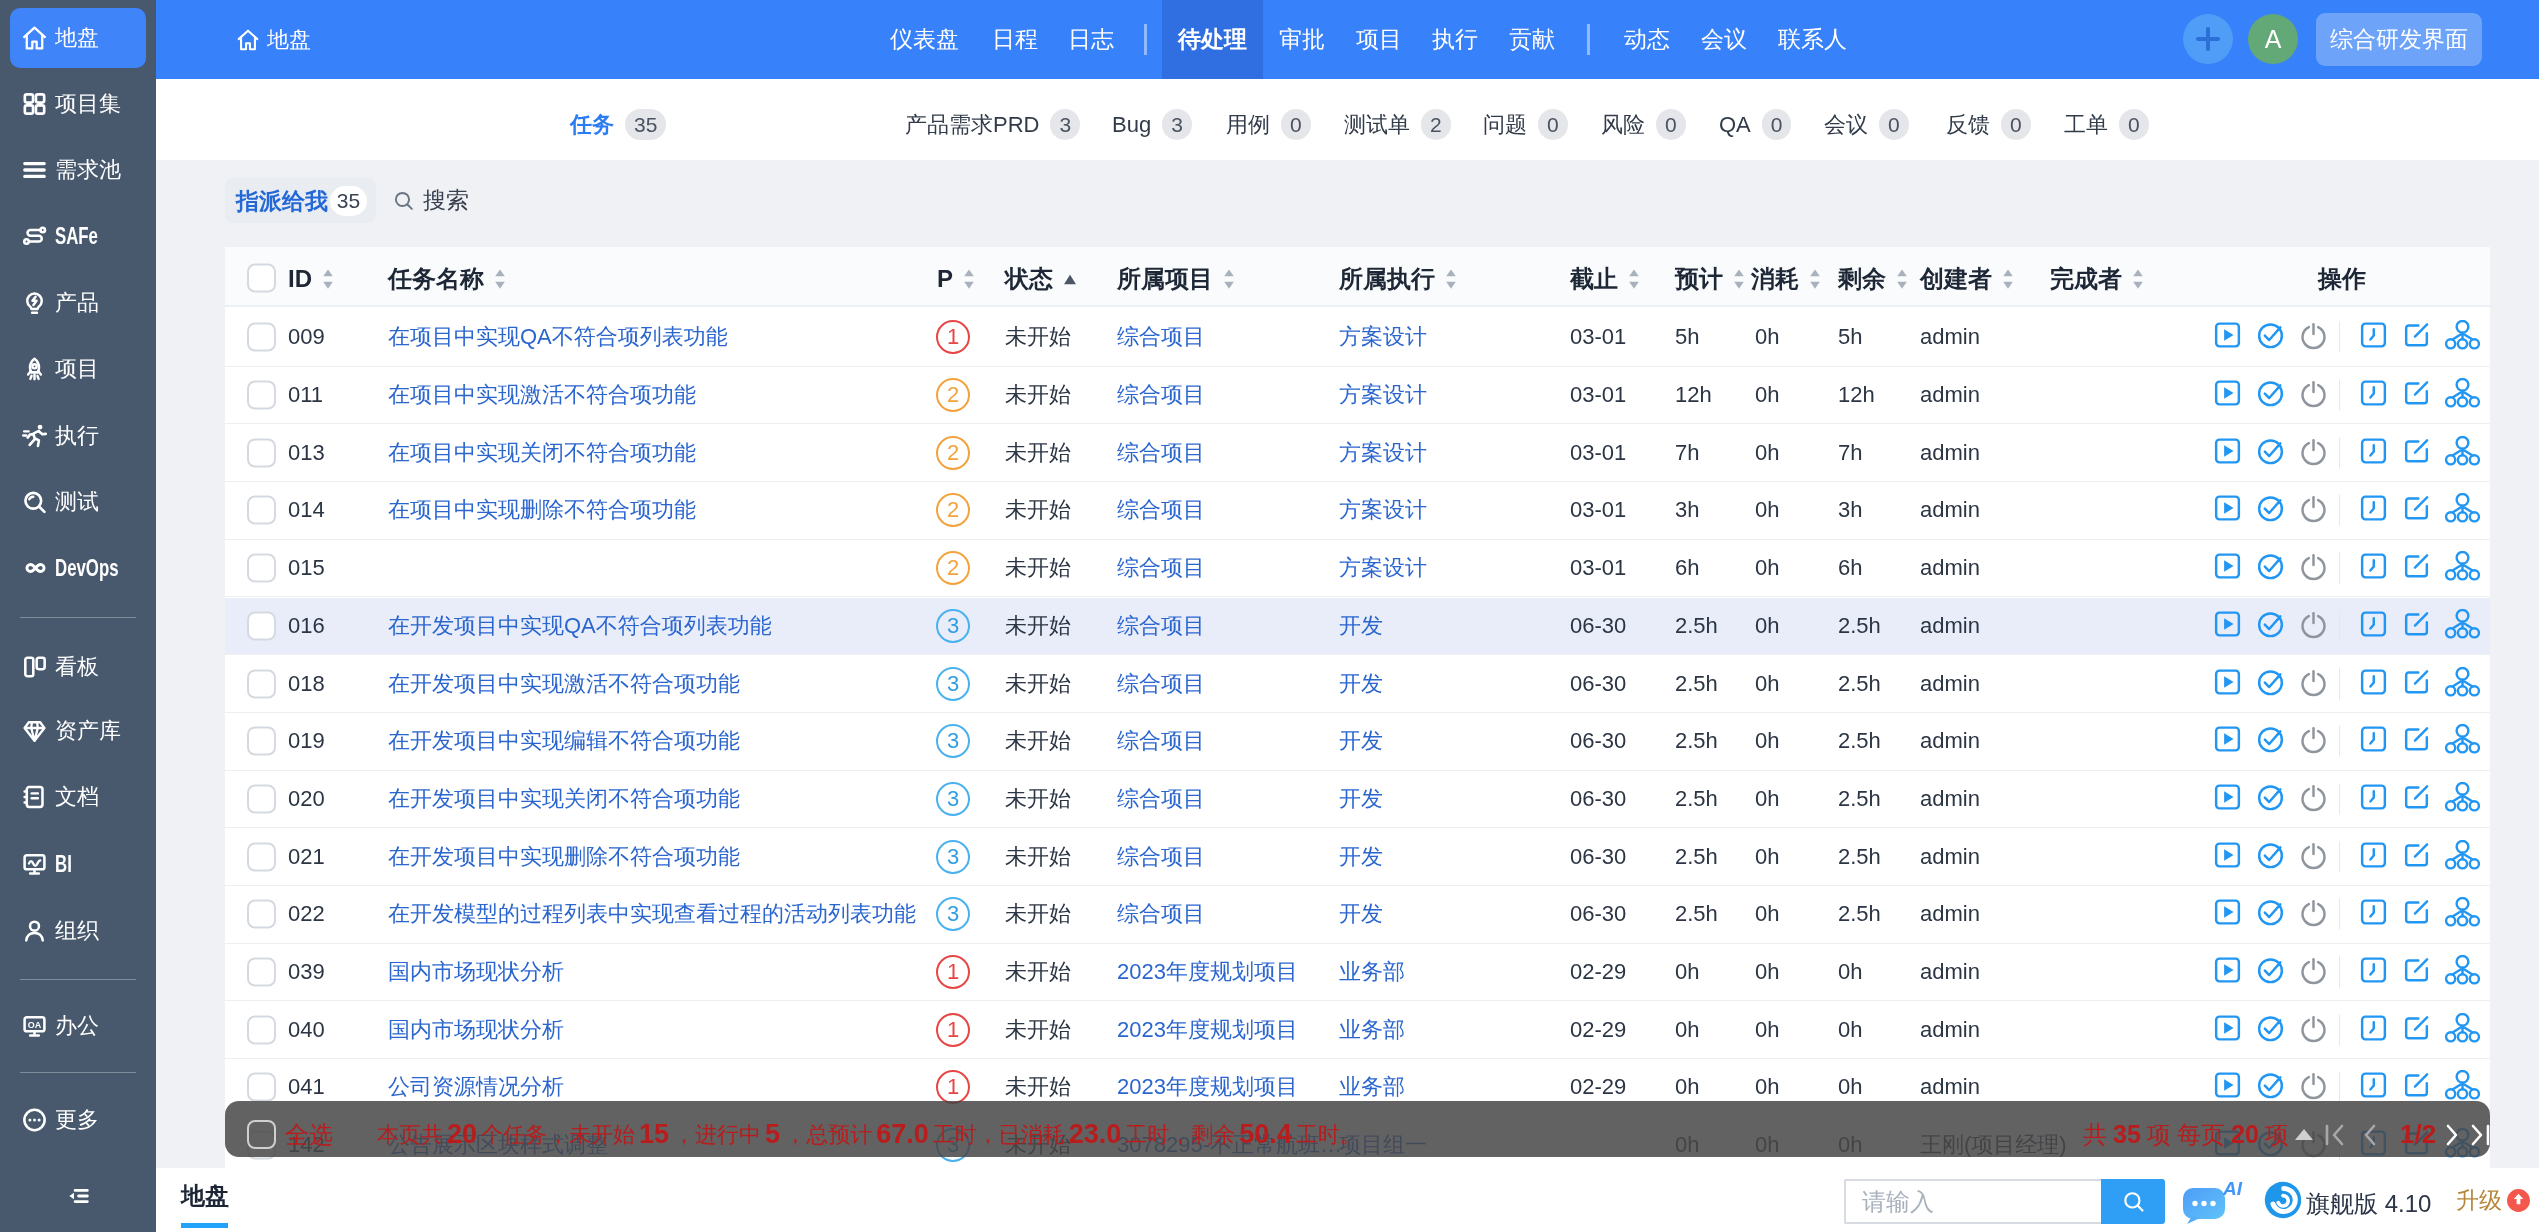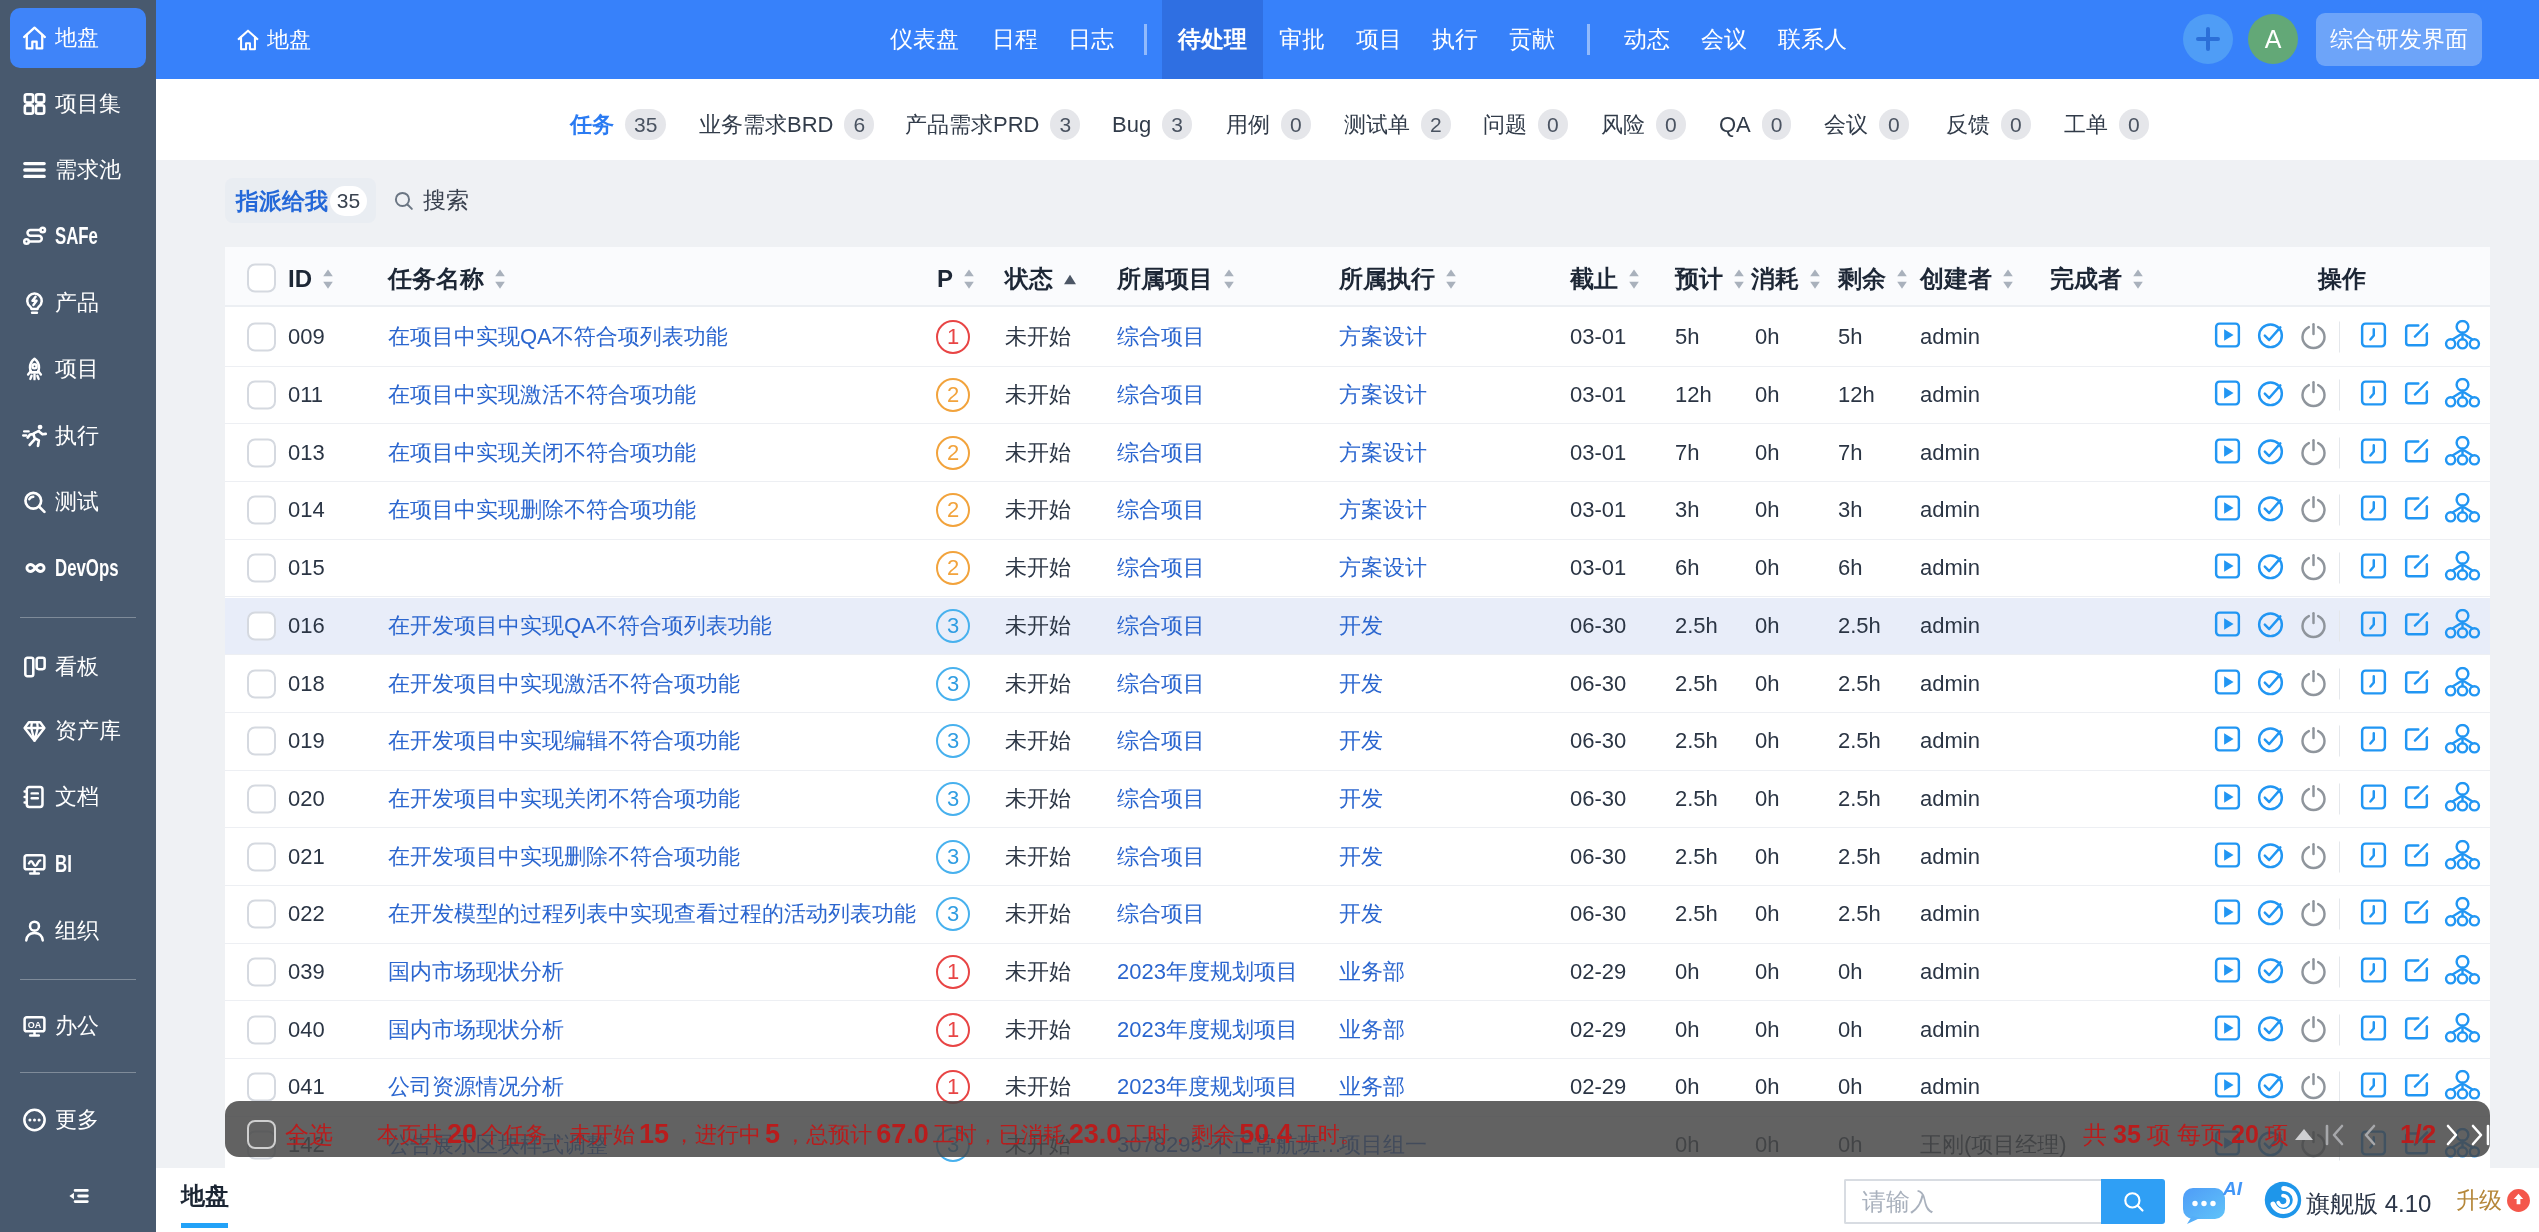--- a/index.html
+++ b/index.html
@@ -213,21 +213,20 @@
       <div class="tsep" style="left:1431px"></div>
       <div class="tmenu" style="left:1468px">动态</div>
       <div class="tmenu" style="left:1545px">会议</div>
       <div class="tmenu" style="left:1622px">联系人</div>
       <div class="plusbtn"></div>
       <div class="avatar">A</div>
       <div class="ibtn">综合研发界面</div>
     </div>
     <div id="tabs">
       <div class="tab on" style="left:414px">任务<span class="bdg">35</span></div>
-      <div class="tab" style="left:543px">业务需求BRD<span class="bdg">6</span></div>
       <div class="tab" style="left:749px">产品需求PRD<span class="bdg">3</span></div>
       <div class="tab" style="left:956px">Bug<span class="bdg">3</span></div>
       <div class="tab" style="left:1070px">用例<span class="bdg">0</span></div>
       <div class="tab" style="left:1188px">测试单<span class="bdg">2</span></div>
       <div class="tab" style="left:1327px">问题<span class="bdg">0</span></div>
       <div class="tab" style="left:1445px">风险<span class="bdg">0</span></div>
       <div class="tab" style="left:1563px">QA<span class="bdg">0</span></div>
       <div class="tab" style="left:1668px">会议<span class="bdg">0</span></div>
       <div class="tab" style="left:1790px">反馈<span class="bdg">0</span></div>
       <div class="tab" style="left:1908px">工单<span class="bdg">0</span></div>

